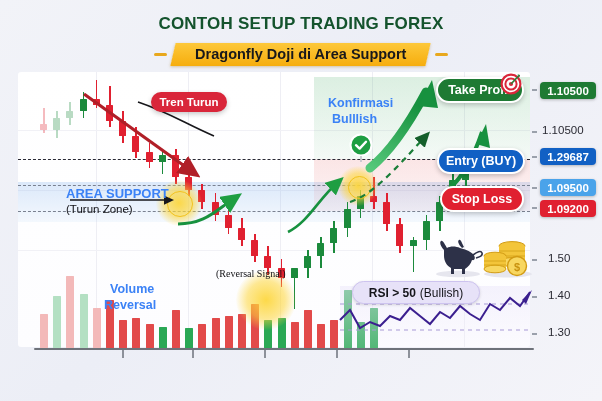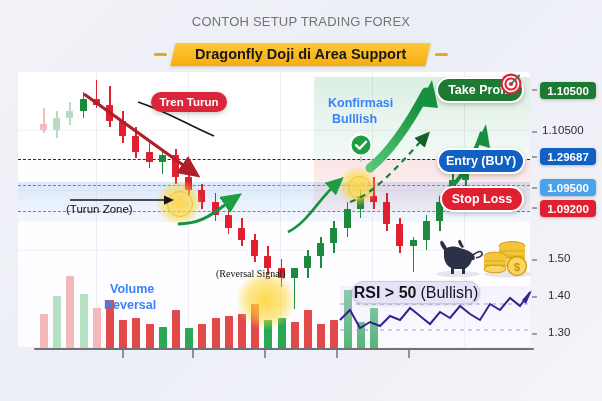--- a/index.html
+++ b/index.html
@@ -7,21 +7,21 @@
     width:602px;height:401px;overflow:hidden;
     background:linear-gradient(135deg,#f2f3f8 0%,#eceef6 45%,#f4f4f9 100%);
     font-family:"Liberation Sans",sans-serif;
     position:relative;
   }
   .stage{position:absolute;inset:0;}
 
   
   .title{
     position:absolute;left:0;right:0;top:14px;text-align:center;
-    font-size:13px;font-weight:normal;letter-spacing:.2px;color:#737373;
+    font-size:17px;font-weight:bold;letter-spacing:.2px;color:#14532d;
   }
   .subtitle-wrap{position:absolute;left:0;right:0;top:42px;height:24px;
     display:flex;align-items:center;justify-content:center;gap:6px;}
   .dash{width:13px;height:3px;background:#e8a81d;border-radius:2px;}
   .subtitle{
     background:linear-gradient(180deg,#fdc83a 0%,#f6ad0d 100%);
     color:#18181b;font-size:14.5px;font-weight:bold;
     padding:3px 22px 4px 22px;
     transform:skewX(-13deg);
     box-shadow:0 1px 3px rgba(160,110,0,.35);
@@ -341,37 +341,38 @@
 
   <div class="axis-line" style="left:34px;top:348px;width:500px;"></div>
   <div class="axis-tick" style="left:122px;top:350px;"></div>
   <div class="axis-tick" style="left:192px;top:350px;"></div>
   <div class="axis-tick" style="left:264px;top:350px;"></div>
   <div class="axis-tick" style="left:336px;top:350px;"></div>
   <div class="axis-tick" style="left:408px;top:350px;"></div>
 
   <div class="pill red" style="left:151px;top:92px;width:76px;height:20px;font-size:11.5px;">Tren Turun</div>
 
+  <div class="ann" style="left:66px;top:186px;font-size:13px;">AREA SUPPORT</div>
   <div class="sub" style="left:66px;top:203px;font-size:11.5px;">(Turun Zone)</div>
 
   <div class="ann" style="left:328px;top:96px;font-size:12.5px;">Konfirmasi</div>
   <div class="ann" style="left:332px;top:112px;font-size:12.5px;">Bulllish</div>
 
   <svg width="26" height="30" style="left:348px;top:132px;">
     <circle cx="13" cy="13" r="10.5" fill="#1e9e42" stroke="#ffffff" stroke-width="2"></circle>
     <path d="M8,13.2 L11.6,16.6 L18,9.8" stroke="#ffffff" stroke-width="2.4" fill="none" stroke-linecap="round" stroke-linejoin="round"></path>
     <line x1="13" y1="24" x2="13" y2="30" stroke="#bdbdc6" stroke-width="1.4"></line>
   </svg>
 
   <div class="sub" style="left:216px;top:268px;font-size:10px;font-family:Liberation Serif, serif;">(Reversal Signal)</div>
 
   <div class="ann" style="left:110px;top:282px;font-size:12.5px;">Volume</div>
   <div class="ann" style="left:104px;top:298px;font-size:12.5px;">Reversal</div>
 
-  <div class="pill purple" style="left:352px;top:281px;width:126px;height:21px;font-size:16px;">
+  <div class="pill purple" style="left:352px;top:281px;width:126px;height:21px;font-size:12px;">
     <span style="font-weight:bold;">RSI &gt; 50</span>
     <span style="font-weight:normal;margin-left:4px;">(Bullish)</span>
   </div>
 
   <div class="pill green" style="left:436px;top:77px;width:84px;height:22px;font-size:12.5px;">Take Profit</div>
   <div class="pill redsl" style="left:440px;top:186px;width:80px;height:22px;font-size:12.5px;">Stop Loss</div>
   <div class="pill blue" style="left:437px;top:148px;width:84px;height:22px;font-size:12.5px;">Entry (BUY)</div>
 
   <svg width="22" height="22" style="left:500px;top:72px;">
     <circle cx="11" cy="12" r="9.4" fill="#ffffff" stroke="#d9263a" stroke-width="2.2"></circle>

